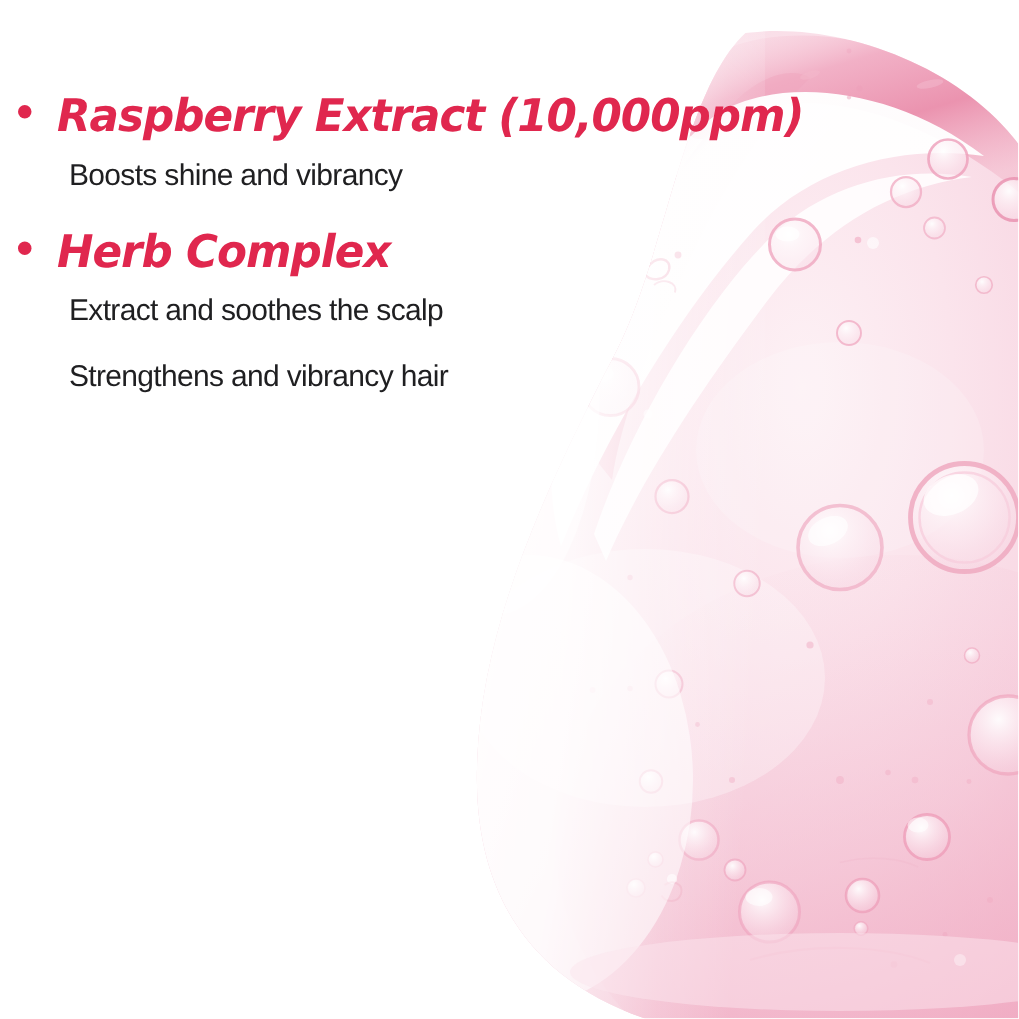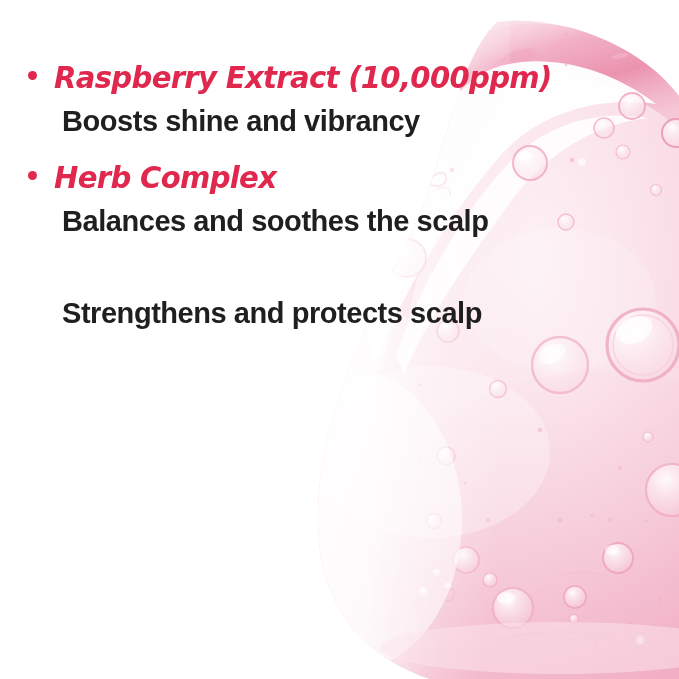--- a/index.html
+++ b/index.html
@@ -33,29 +33,29 @@
     pointer-events: none;
   }
 
   
   #ingredient-list {
     position: absolute;
     left: 0;
     top: 0;
     width: 679px;
     height: 679px;
-    padding: 62px 0 0 28px;
+    padding: 62px 0 0 12px;
     z-index: 5;
   }
 
   .ingredient-item {
     position: relative;
     margin-bottom: 25px;
   }
-  .ingredient-item:nth-child(3) { margin-bottom: 60px; }
+  .ingredient-item:nth-child(3) { margin-bottom: 22px; }
   .ingredient-item:nth-child(4) { margin-bottom: 0; }
 
   .item-heading-row {
     display: flex;
     align-items: baseline;
     gap: 0;
   }
 
   .bullet-dot {
     flex: 0 0 auto;
@@ -76,22 +76,22 @@
     color: #E0274E;
     letter-spacing: -0.7px;
     line-height: 1.05;
     white-space: nowrap;
     transform: scaleX(0.97);
     transform-origin: left center;
   }
 
   .ingredient-benefit {
     font-family: "Liberation Sans", sans-serif;
-    font-size: 29px;
-    font-weight: bold;
+    font-size: 20px;
+    font-weight: normal;
     color: #1f1f21;
     letter-spacing: -0.45px;
     line-height: 1.1;
     margin: 12px 0 0 34px;
     white-space: nowrap;
   }
 </style>
 </head>
 <body>
 
@@ -312,21 +312,21 @@
     </div>
 
     <div class="ingredient-item">
     </div>
 
     <div class="ingredient-item">
       <div class="item-heading-row">
         <span class="bullet-dot"></span>
         <span class="ingredient-name">Herb Complex</span>
       </div>
-      <div class="ingredient-benefit">Balances and soothes the scalp</div>
+      <div class="ingredient-benefit">Extract and soothes the scalp</div>
     </div>
 
     <div class="ingredient-item">
-      <div class="ingredient-benefit">Strengthens and protects scalp</div>
+      <div class="ingredient-benefit">Strengthens and vibrancy hair</div>
     </div>
 
   </div>
 </div>
 
 </body></html>

